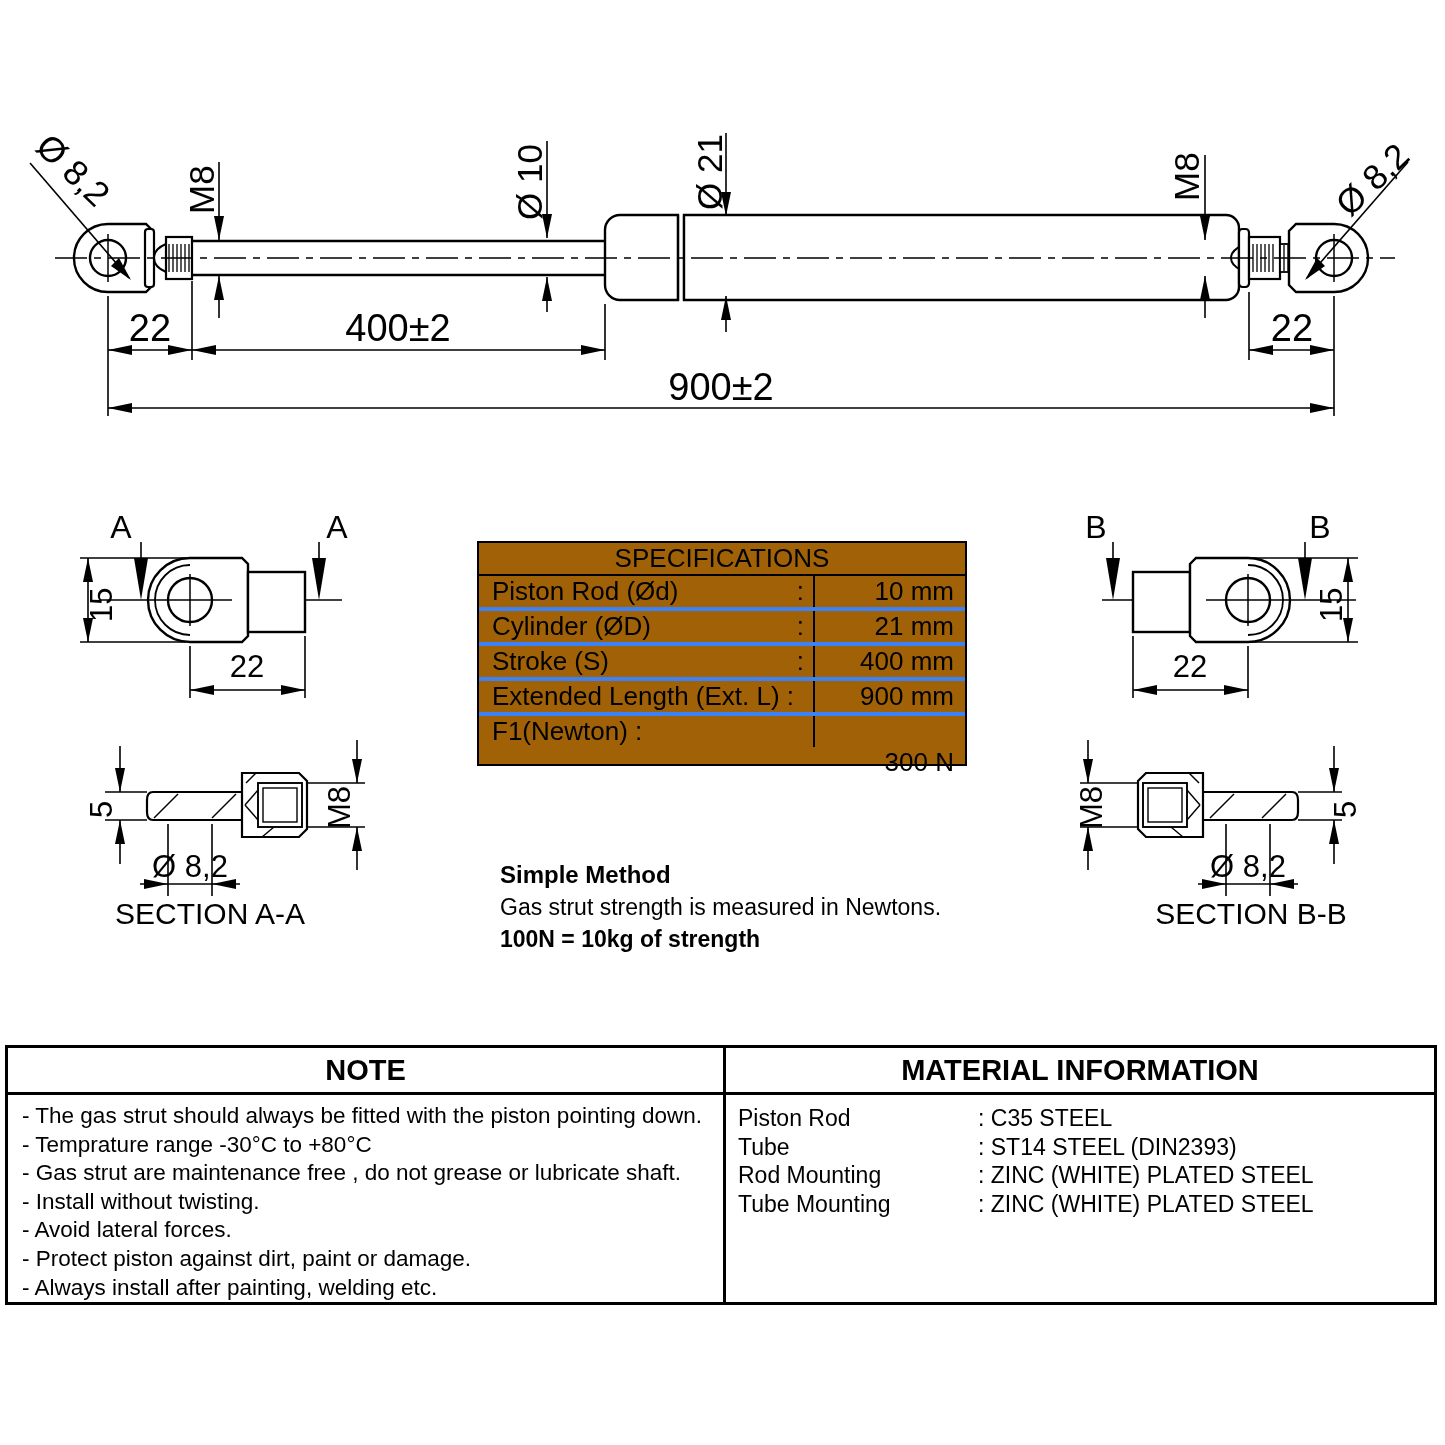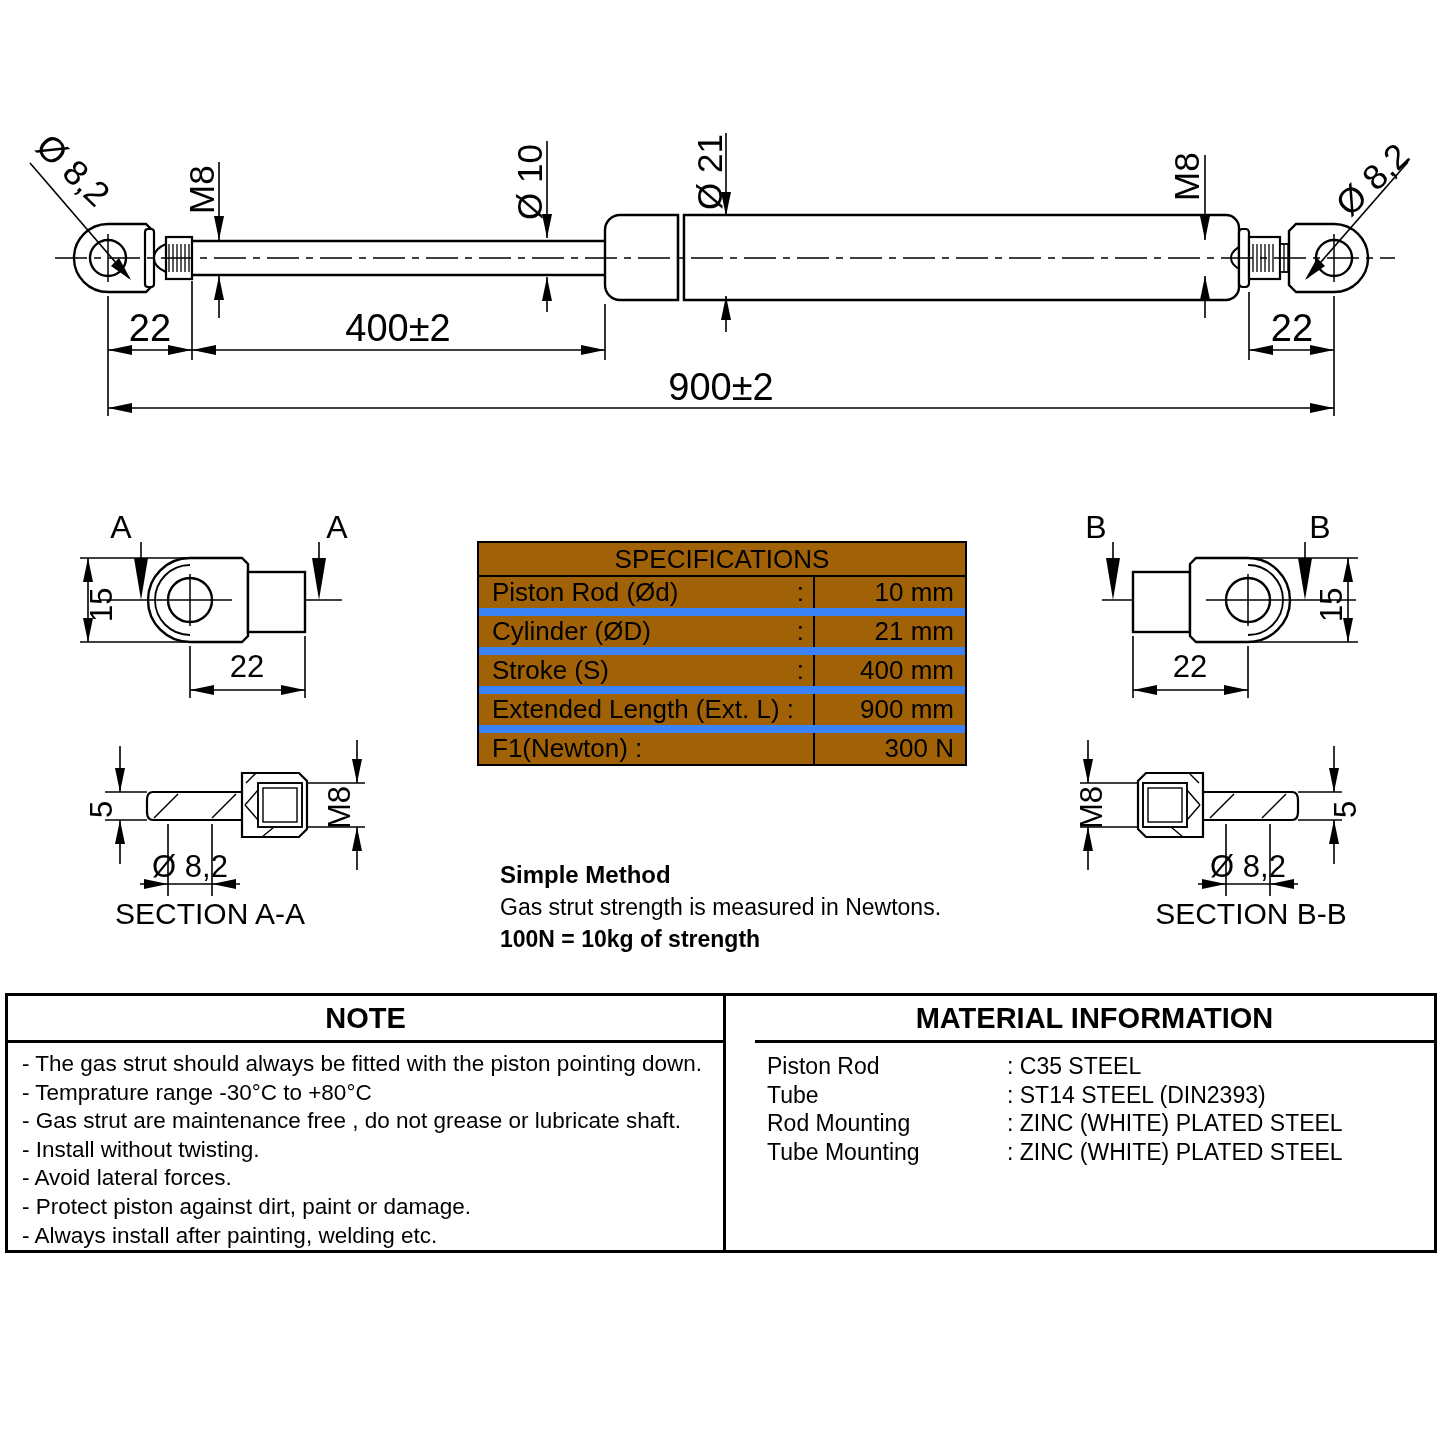--- a/index.html
+++ b/index.html
@@ -11,36 +11,36 @@
   .callout-txt{font-size:35px;}
   .sec-txt{font-size:31px;}
   .marker-txt{font-size:32px;}
   .sectitle-txt{font-size:30px;}
 
   
   .spec-table{position:absolute;left:477px;top:541px;width:490px;height:225px;
               border:2px solid #000;box-sizing:border-box;display:flex;flex-direction:column;
               font-size:26px;background:#a16207;}
   .spec-title{height:33px;border-bottom:2px solid #000;display:flex;align-items:center;justify-content:center;}
-  .spec-row{flex:1;display:flex;border-bottom:8px solid #3b82f6;}
-  .spec-row:last-child{border-bottom:none;}
+  .spec-row{flex:1;display:flex;border-bottom:4px solid #3b82f6;}
+  .spec-row:last-child{border-bottom:none;flex-direction:column;}
   .spec-label-cell{width:336px;border-right:2px solid #000;display:flex;align-items:center;padding-left:13px;box-sizing:border-box;}
   .spec-colon{margin-left:auto;padding-right:9px;}
   .spec-value{flex:1;display:flex;align-items:center;justify-content:flex-end;padding-right:11px;}
 
   
   .simple-method{position:absolute;left:500px;top:859px;width:470px;font-size:23px;line-height:32px;}
   .sm-bold{font-weight:bold;}
   .sm-title{font-weight:bold;font-size:24px;}
 
   
-  .bottom-table{position:absolute;left:5px;top:993px;width:1432px;height:260px;
+  .bottom-table{position:absolute;left:5px;top:1045px;width:1432px;height:260px;
                 border:3px solid #000;box-sizing:border-box;display:flex;background:#fff;}
   .bt-col-left{width:718px;border-right:3px solid #000;box-sizing:border-box;display:flex;flex-direction:column;}
-  .bt-col-right{flex:1;display:flex;flex-direction:column;margin-left:29px;}
+  .bt-col-right{flex:1;display:flex;flex-direction:column;}
   .bt-header{height:44px;border-bottom:3px solid #000;display:flex;align-items:center;justify-content:center;
              font-weight:bold;font-size:29px;flex:none;}
   .note-body{padding:7px 14px 0 14px;font-size:22.5px;line-height:28.6px;}
   .mat-body{padding:9px 10px 0 12px;font-size:23px;line-height:28.6px;}
   .mat-row{display:flex;}
   .mat-label{width:240px;flex:none;}
 </style>
 </head>
 <body>
 

